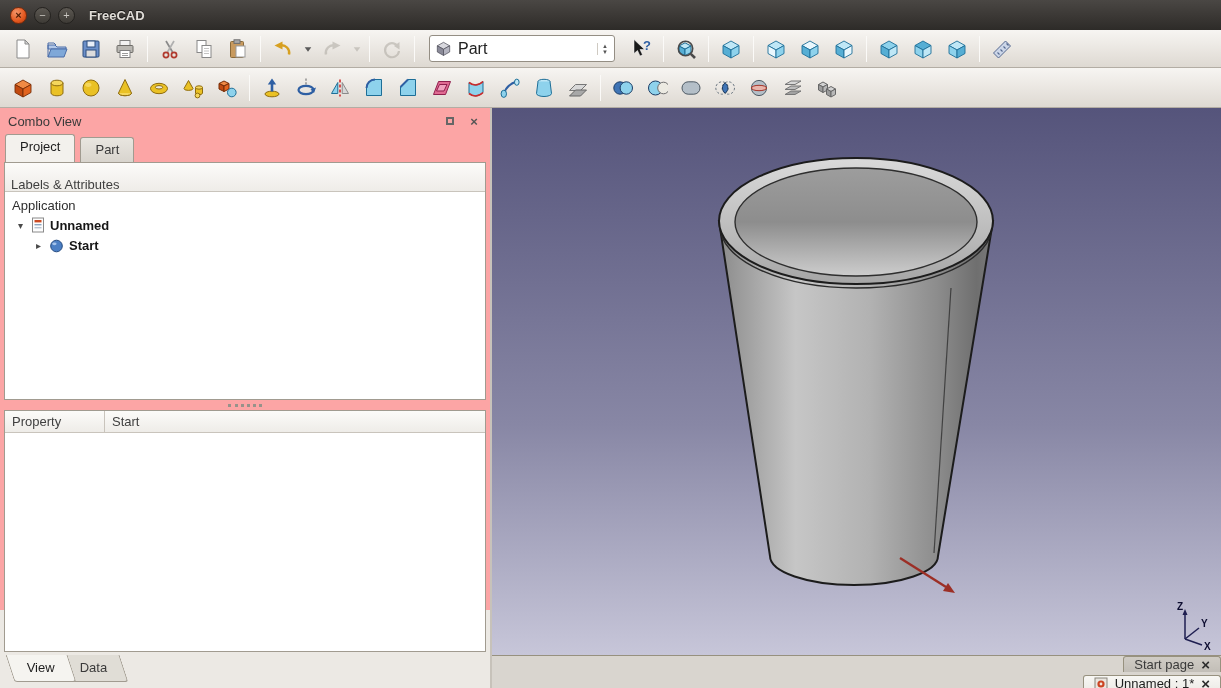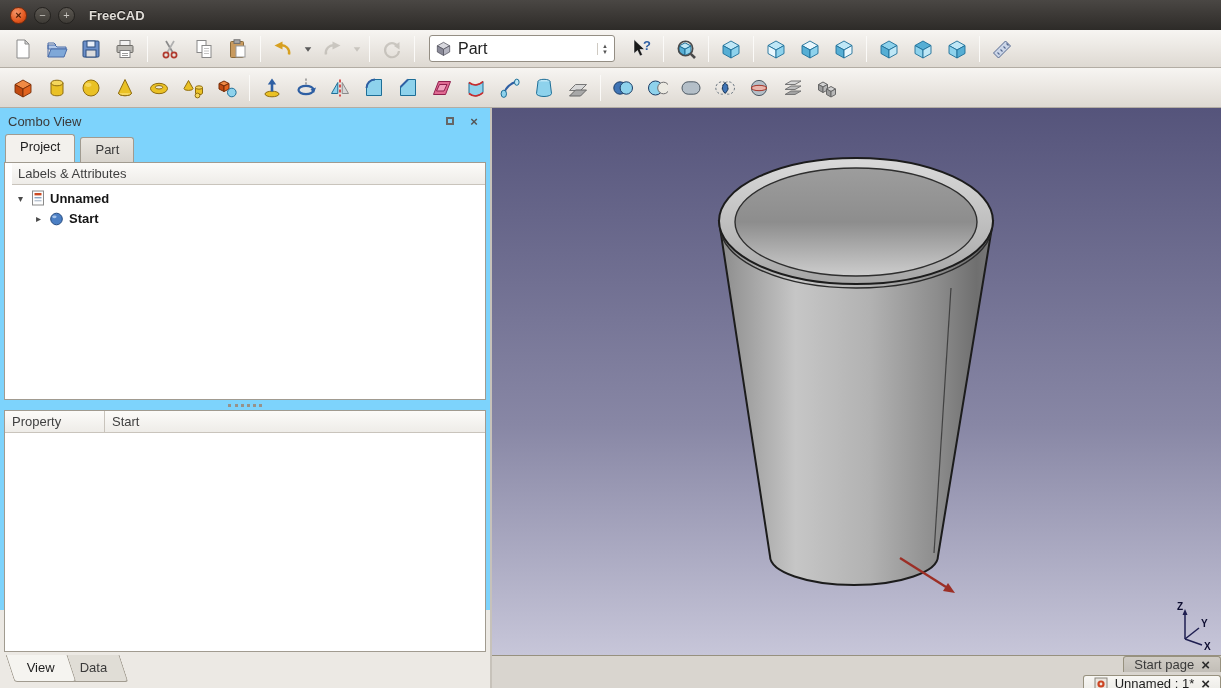--- a/index.html
+++ b/index.html
@@ -33,35 +33,35 @@
 
   .wb-combo{display:inline-flex;align-items:center;flex:0 0 auto;width:186px;height:27px;background:#fff;
     border:1px solid #948e84;border-radius:3px;margin:0 9px;padding:0 2px 0 5px;}
   .wb-icon{display:inline-flex;margin-right:6px;}
   .wb-text{font-size:16px;color:#222;flex:1;}
   .wb-spin{display:flex;flex-direction:column;align-items:center;border-left:1px solid #cfcac2;
     padding:0 4px;font-size:6px;line-height:6px;color:#555;}
   .wb-spin i{font-style:normal;}
 
   
-  .combo-panel{position:absolute;left:0;top:108px;width:490px;height:502px;background:#7dd3fc;}
+  .combo-panel{position:absolute;left:0;top:108px;width:490px;height:502px;background:#fca5a5;}
   .panel-head{position:absolute;top:0;left:0;right:0;height:26px;display:flex;align-items:center;
     padding:0 8px;font-size:13px;color:#3a3a3a;}
   .panel-title{flex:1;}
   .ph-btn{width:16px;height:16px;display:inline-flex;align-items:center;justify-content:center;color:#555;
     font-size:13px;font-weight:bold;margin-left:8px;}
   .float-box{width:8px;height:8px;border:2px solid #666;display:inline-block;}
   .cv-tabs{position:absolute;top:26px;left:5px;height:28px;display:flex;align-items:flex-end;z-index:2;}
   .cv-tab{height:25px;padding:4px 14px;font-size:13px;color:#3a3a3a;
     background:linear-gradient(#e9e6e0,#d8d4cd);border:1px solid #a19b90;border-bottom:none;
     border-radius:3px 3px 0 0;margin-right:5px;}
   .cv-tab.active{background:#f3f1ed;height:28px;color:#1d1d1d;}
   .tree-box{position:absolute;left:4px;right:4px;top:54px;height:238px;background:#fff;border:1px solid #a19b90;}
   .box-head{height:22px;background:linear-gradient(#fcfbf9,#eeece8);border-bottom:1px solid #c9c4bc;
-    font-size:13px;color:#3f3f3f;padding:3px 6px;margin-left:7px;}
+    font-size:13px;color:#3f3f3f;padding:14px 6px;}
   .tree-body{padding:3px 0;font-size:13px;color:#2e2e2e;}
   .tree-row{display:flex;align-items:center;height:20px;padding-left:7px;}
   .tree-row.doc{padding-left:13px;}
   .tree-row.item{padding-left:31px;}
   .t-arrow{width:13px;color:#4a4a4a;font-size:10px;font-style:normal;}
   .t-icon{margin-right:5px;display:inline-flex;}
   .t-label.bold{font-weight:bold;color:#161616;}
   .splitter{position:absolute;left:4px;right:4px;top:292px;height:10px;display:flex;align-items:center;justify-content:center;}
   .dots{width:34px;border-top:3px dotted #97928a;}
   .prop-box{position:absolute;left:4px;right:4px;top:302px;height:242px;background:#fff;border:1px solid #a19b90;}
@@ -511,20 +511,23 @@
         </span>
       <span class="ph-btn">×</span>
     </div>
     <div class="cv-tabs">
       <span class="cv-tab active">Project</span>
       <span class="cv-tab">Part</span>
     </div>
     <div class="tree-box">
       <div class="box-head">Labels &amp; Attributes</div>
       <div class="tree-body">
+        <div class="tree-row root">
+          <span class="t-label">Application</span>
+        </div>
         <div class="tree-row doc">
           <i class="t-arrow">▾</i>
           <span class="t-icon">
             <svg width="14" height="16" viewBox="0 0 14 16">
                 <rect x="1.5" y="1" width="11" height="14" fill="#fdfdfd" stroke="#8a8a8a"></rect>
                 <rect x="3.5" y="3" width="7" height="2.4" fill="#cc4a22"></rect>
                 <rect x="3.5" y="7" width="7" height="1.4" fill="#8aa4c0"></rect>
                 <rect x="3.5" y="10" width="7" height="1.4" fill="#b8c4d2"></rect>
               </svg>
           </span>

